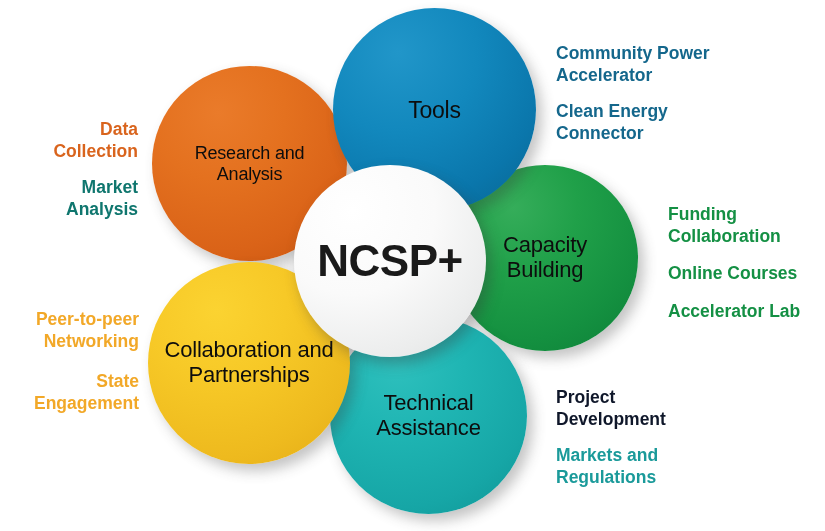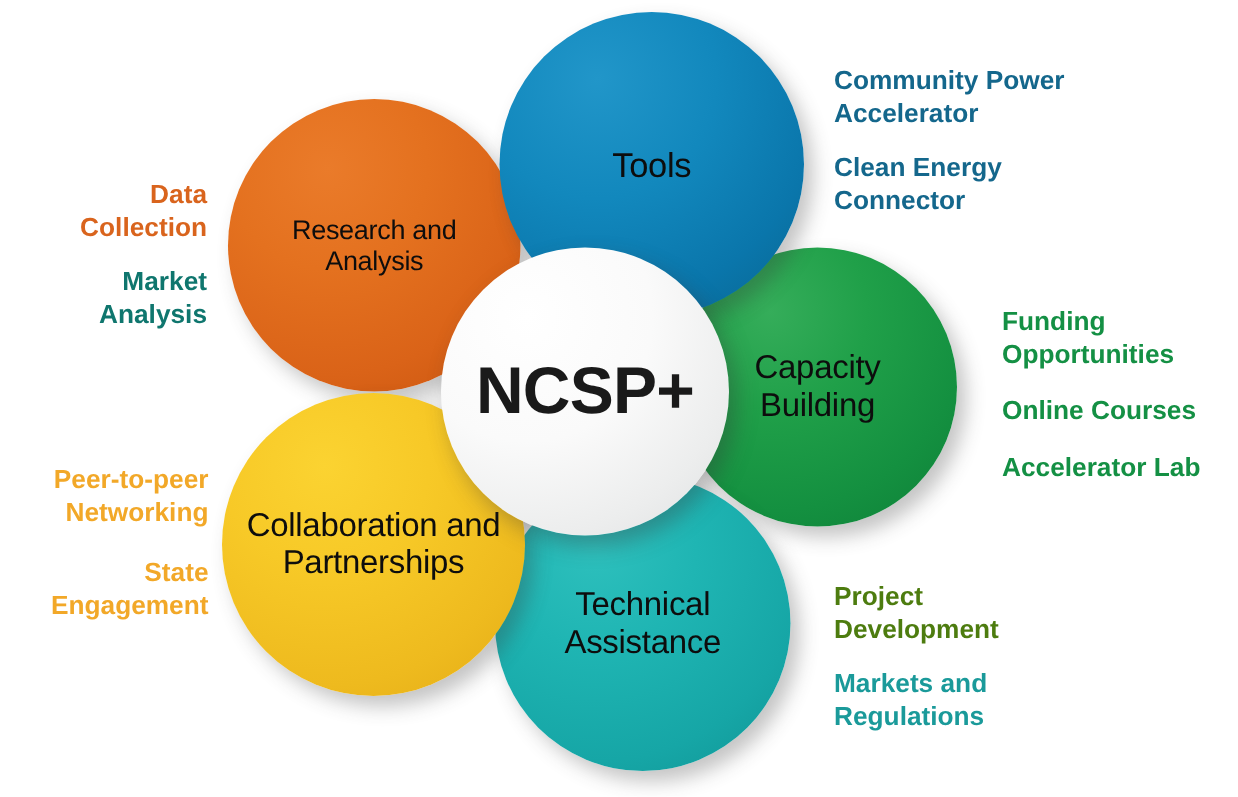--- a/index.html
+++ b/index.html
@@ -124,21 +124,21 @@
   .callout.right { text-align: left; }
   .callout.left  { text-align: right; }
 
   #callout-cpa   { left: 556px; top: 42px;  width: 255px; color: #14678c; }
   #callout-cec   { left: 556px; top: 100px; width: 255px; color: #14678c; }
 
   #callout-fund  { left: 668px; top: 203px; width: 157px; color: #149044; }
   #callout-oc    { left: 668px; top: 262px; width: 157px; color: #149044; }
   #callout-al    { left: 668px; top: 300px; width: 157px; color: #149044; }
 
-  #callout-pd    { left: 556px; top: 386px; width: 255px; color: #4d7c0f; }
+  #callout-pd    { left: 556px; top: 386px; width: 255px; color: #0f172a; }
   #callout-mr    { left: 556px; top: 444px; width: 255px; color: #1a9a9a; }
 
   #callout-dc    { left: 2px;  top: 118px; width: 136px; color: #d9641d; }
   #callout-ma    { left: 2px;  top: 176px; width: 136px; color: #0f766e; }
 
   #callout-ptp   { left: 0px;  top: 308px; width: 139px; color: #f2a828; }
   #callout-se    { left: 0px;  top: 370px; width: 139px; color: #f2a828; }
 </style>
 </head>
 <body>
@@ -154,21 +154,21 @@
 Networking</div>
   <div class="callout left" id="callout-se">State
 Engagement</div>
 
   <div class="callout right" id="callout-cpa">Community Power
 Accelerator</div>
   <div class="callout right" id="callout-cec">Clean Energy
 Connector</div>
 
   <div class="callout right" id="callout-fund">Funding
-Opportunities</div>
+Collaboration</div>
   <div class="callout right" id="callout-oc">Online Courses</div>
   <div class="callout right" id="callout-al">Accelerator Lab</div>
 
   <div class="callout right" id="callout-pd">Project
 Development</div>
   <div class="callout right" id="callout-mr">Markets and
 Regulations</div>
 
   <div class="petal" id="petal-research">
     <span class="plabel">Research

